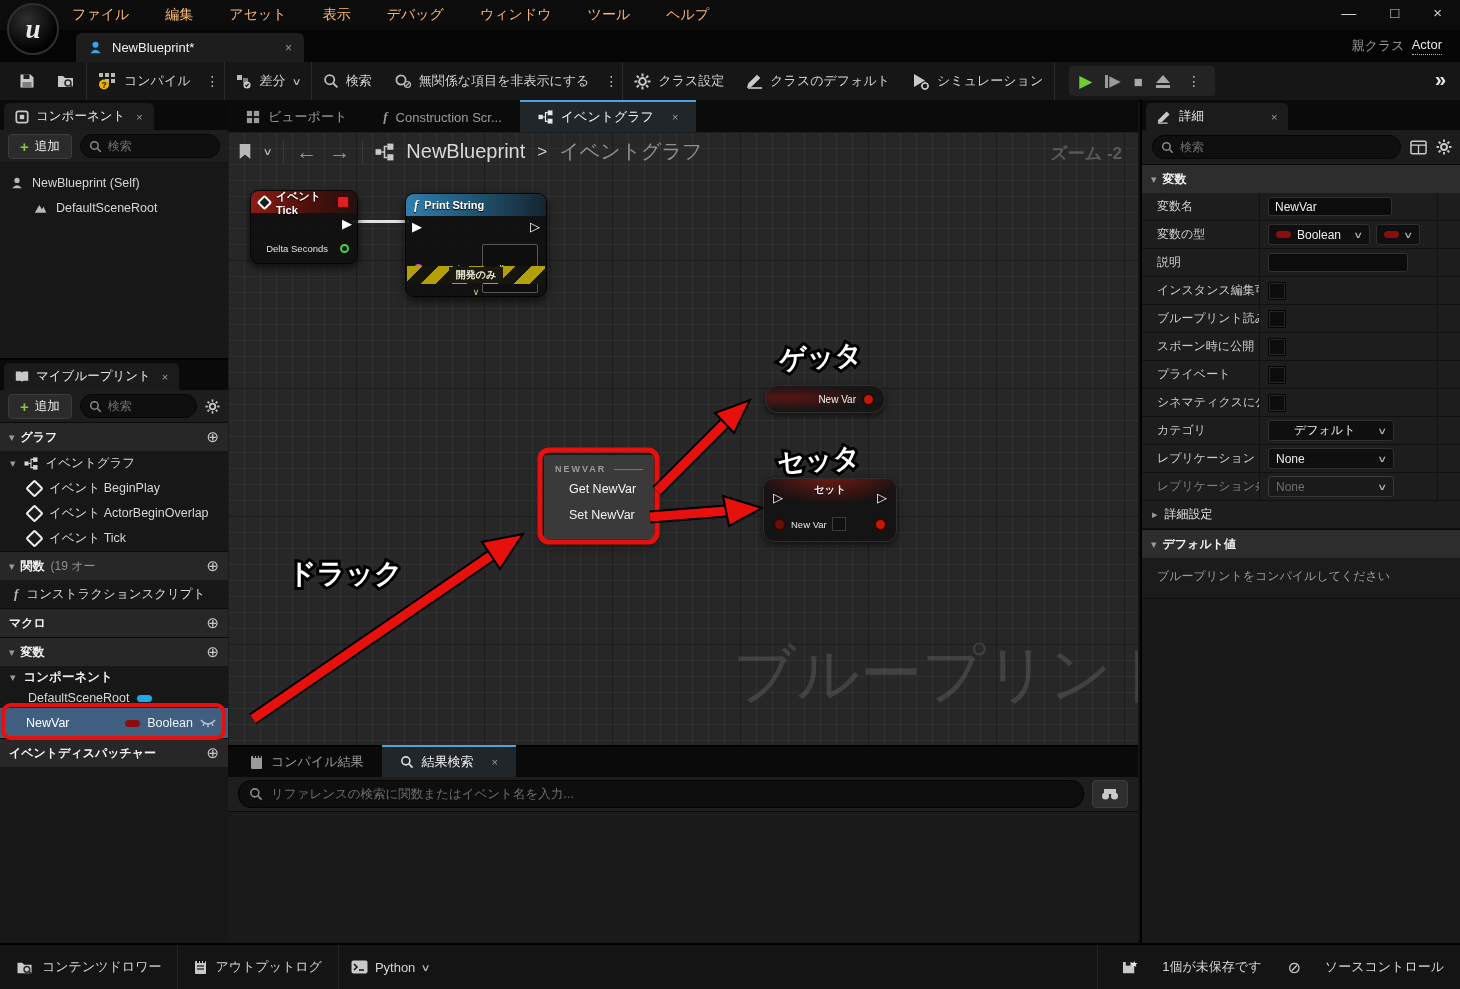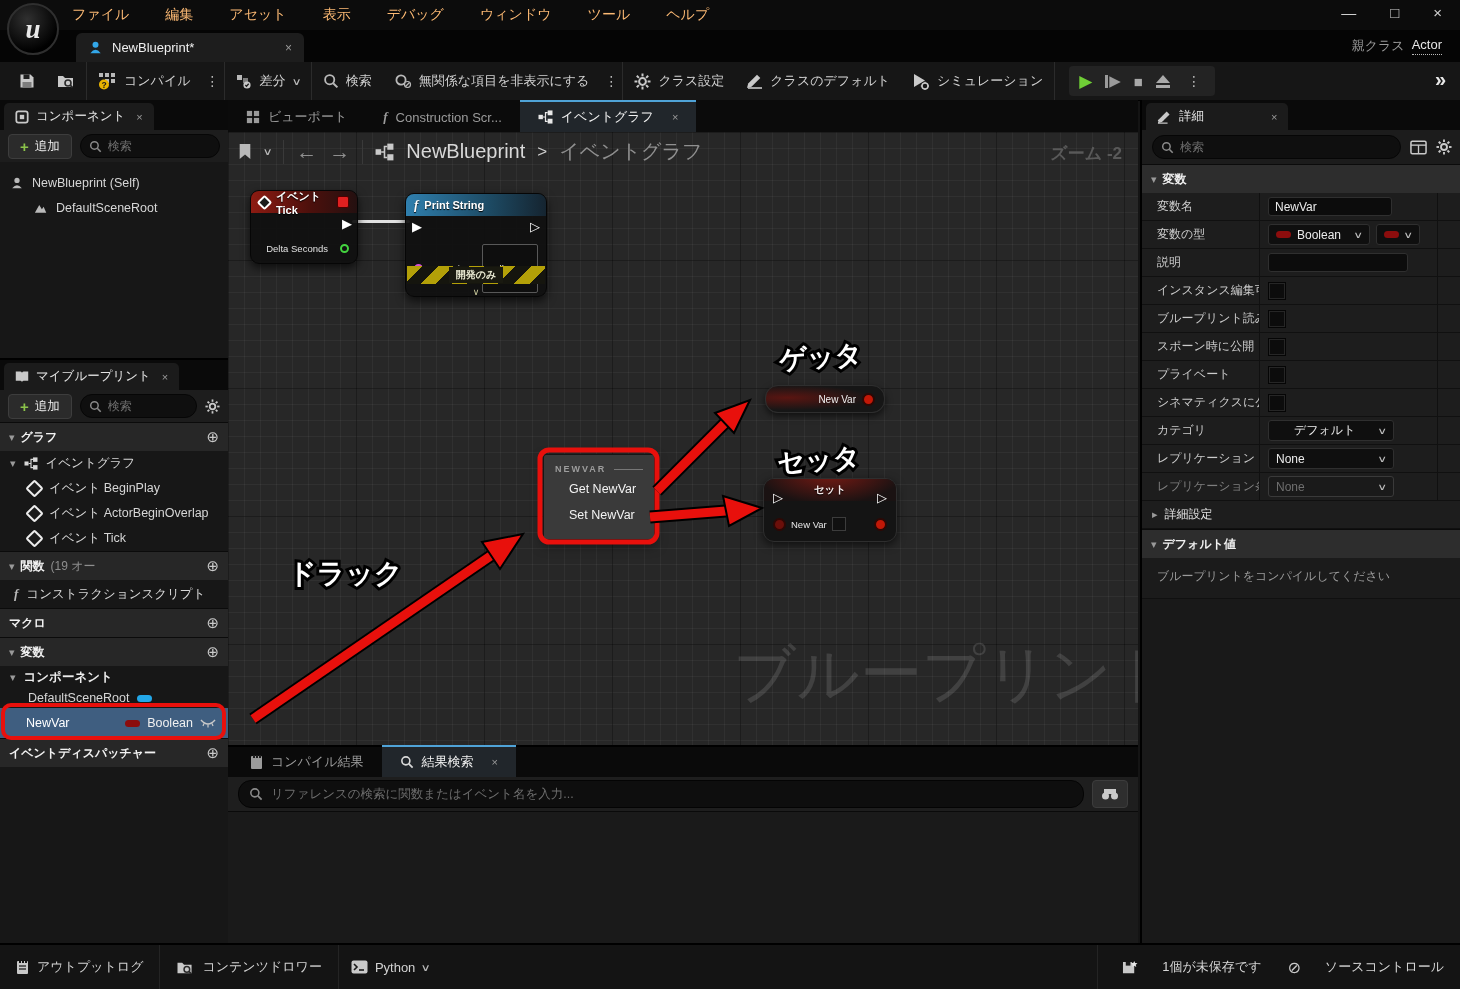--- a/index.html
+++ b/index.html
@@ -759,37 +759,37 @@
     </div>
     <div class="sechdr" style="background:#2d2d2d;">
       <span class="tri-d">▾</span>
       <span>デフォルト値</span>
     </div>
     <div class="hintrow">ブループリントをコンパイルしてください</div>
   </div>
 
   <div class="statusbar">
     <span class="sbtn">
+      <svg width="18" height="15" viewBox="0 0 18 16">
+          <path d="M1 3h5l2 2h8v9H1z" fill="#c9c9c9"></path>
+          <circle cx="11" cy="10" r="3" fill="none" stroke="#2a2a2a" stroke-width="1.6"></circle>
+          <line x1="13.2" y1="12.2" x2="15.5" y2="14.5" stroke="#2a2a2a" stroke-width="1.8"></line>
+        </svg>
+      <span>コンテンツドロワー</span>
+    </span>
+    <span class="sbtn">
       <svg width="13" height="15" viewBox="0 0 13 15">
           <rect x="1" y="1" width="11" height="13" rx="1" fill="#c9c9c9"></rect>
           <rect x="3" y="0" width="2" height="3" fill="#141414"></rect>
           <rect x="6" y="0" width="2" height="3" fill="#141414"></rect>
           <rect x="9" y="0" width="2" height="3" fill="#141414"></rect>
           <line x1="3" y1="6" x2="10" y2="6" stroke="#141414" stroke-width="1.2"></line>
           <line x1="3" y1="9" x2="10" y2="9" stroke="#141414" stroke-width="1.2"></line>
         </svg>
       <span>アウトプットログ</span>
-    </span>
-    <span class="sbtn">
-      <svg width="18" height="15" viewBox="0 0 18 16">
-          <path d="M1 3h5l2 2h8v9H1z" fill="#c9c9c9"></path>
-          <circle cx="11" cy="10" r="3" fill="none" stroke="#2a2a2a" stroke-width="1.6"></circle>
-          <line x1="13.2" y1="12.2" x2="15.5" y2="14.5" stroke="#2a2a2a" stroke-width="1.8"></line>
-        </svg>
-      <span>コンテンツドロワー</span>
     </span>
     <span class="pygroup">
       <svg width="17" height="14" viewBox="0 0 17 14">
           <rect x="0.5" y="0.5" width="16" height="13" rx="2" fill="#c9c9c9"></rect>
           <path d="M3 4l3 3-3 3" stroke="#1a1a1a" stroke-width="1.6" fill="none"></path>
           <line x1="8" y1="10" x2="13" y2="10" stroke="#1a1a1a" stroke-width="1.6"></line>
         </svg>
       <span>Python</span>
       <span class="chev">∨</span>
     </span>

